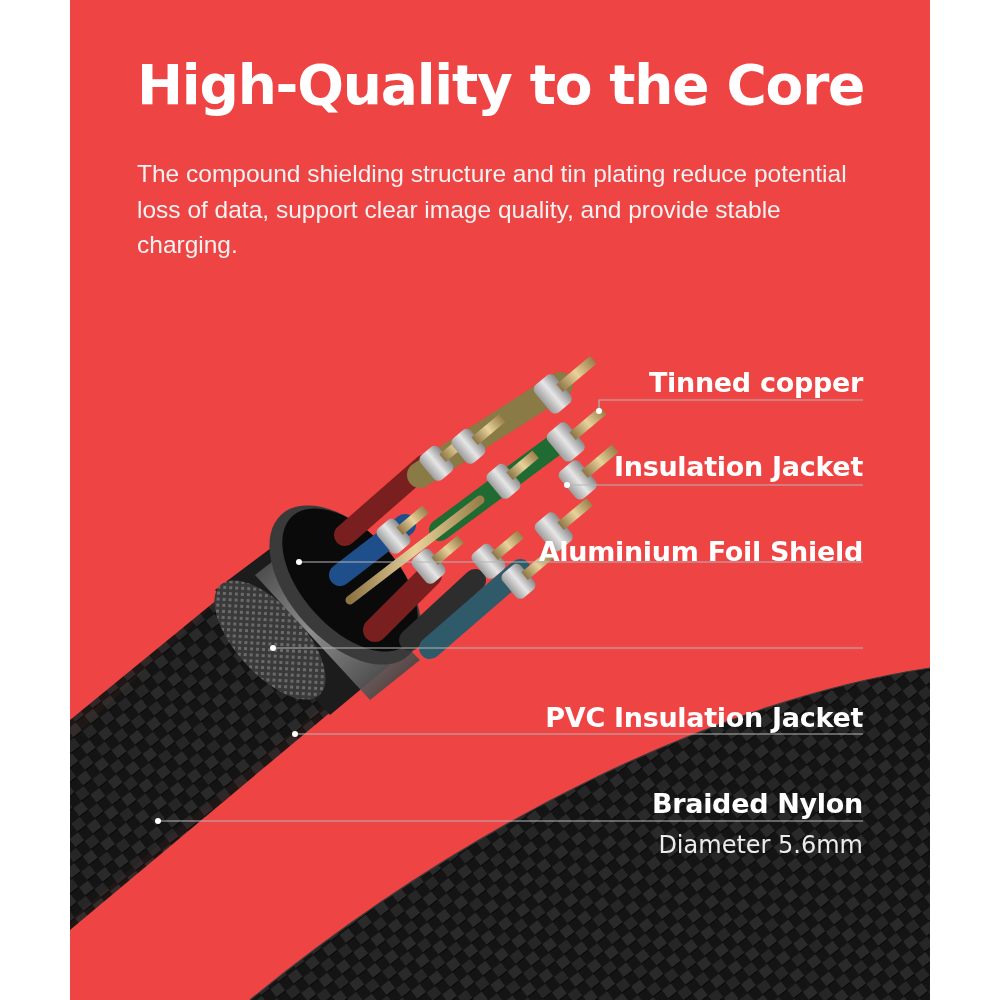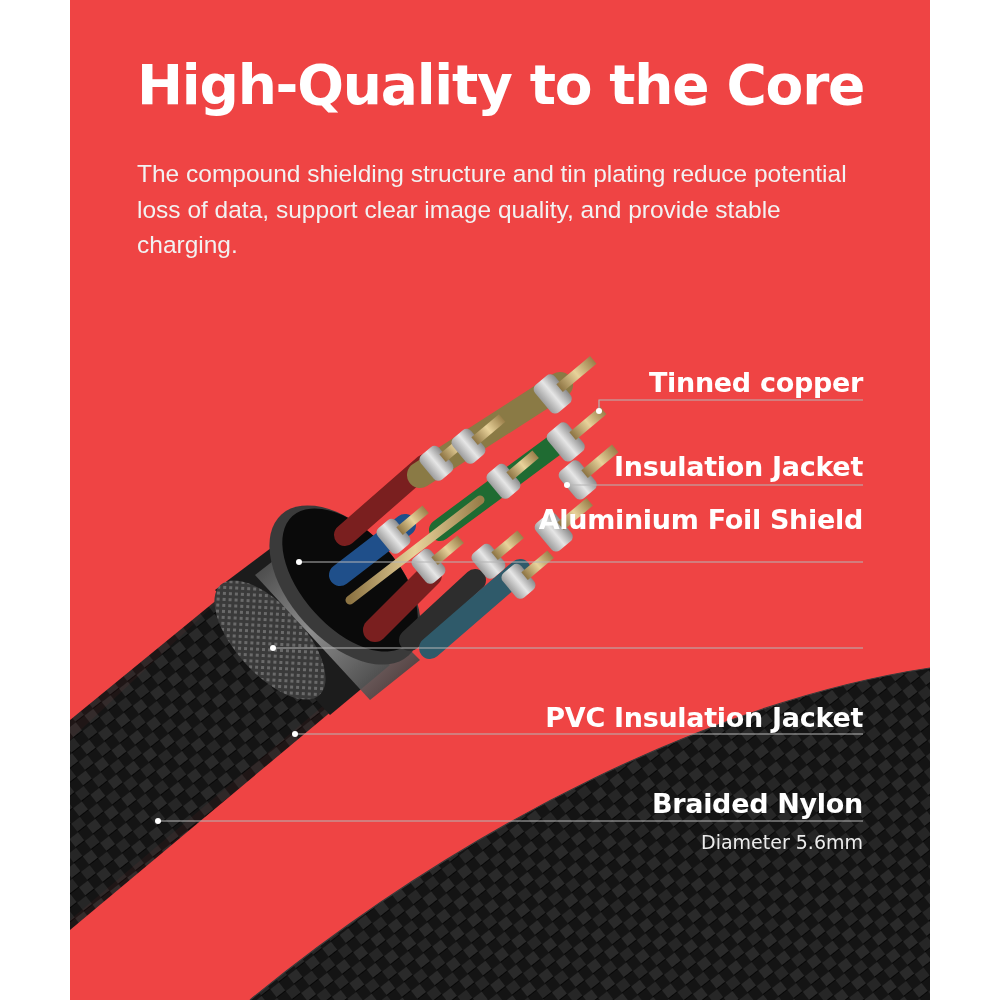--- a/index.html
+++ b/index.html
@@ -2,21 +2,21 @@
 <html><head>
 <meta charset="utf-8">
 <style>
   html, body { margin:0; padding:0; background:#ffffff; }
   body { width:1000px; height:1000px; position:relative; overflow:hidden; font-family:"Liberation Sans", sans-serif; }
   .panel { position:absolute; left:70px; top:0; width:860px; height:1000px; background:#ef4444; overflow:hidden; }
   .title { position:absolute; left:67px; top:58px; margin:0; font-family:"DejaVu Sans", sans-serif; font-weight:bold; font-size:55px; letter-spacing:-1.2px; color:#ffffff; white-space:nowrap; line-height:1; }
   .desc { position:absolute; left:67px; top:156px; width:720px; margin:0; font-family:"Liberation Sans", sans-serif; font-size:24.5px; line-height:35.5px; color:#f2f2f2; }
   svg.art { position:absolute; left:0; top:0; }
   .callout { position:absolute; right:67px; text-align:right; color:#ffffff; font-family:"DejaVu Sans", sans-serif; font-weight:bold; font-size:27px; letter-spacing:-0.3px; white-space:nowrap; line-height:1; }
-  .sub { position:absolute; right:67px; text-align:right; color:#ececec; font-family:"DejaVu Sans", sans-serif; font-size:19px; white-space:nowrap; line-height:1; }
+  .sub { position:absolute; right:67px; text-align:right; color:#ececec; font-family:"DejaVu Sans", sans-serif; font-size:24px; white-space:nowrap; line-height:1; }
 </style>
 </head>
 <body>
 
 <div class="panel">
 
   <svg class="art" width="860" height="1000" viewBox="70 0 860 1000">
     <defs>
       <pattern id="braid" width="22" height="22" patternUnits="userSpaceOnUse" patternTransform="rotate(-38)">
         <rect width="22" height="22" fill="#141414"></rect>
@@ -137,18 +137,18 @@
       <circle cx="295" cy="734" r="3"></circle>
       <circle cx="158" cy="821" r="3"></circle>
     </g>
   </svg>
 
   <h1 class="title">High-Quality to the Core</h1>
   <p class="desc">The compound shielding structure and tin plating reduce potential loss of data, support clear image quality, and provide stable charging.</p>
 
   <div class="callout" style="top:369px;">Tinned copper</div>
   <div class="callout" style="top:453px;">Insulation Jacket</div>
-  <div class="callout" style="top:506px;margin-left:12px;">Aluminium Foil Shield</div>
+  <div class="callout" style="top:538px;margin-left:12px;">Aluminium Foil Shield</div>
   <div class="callout" style="top:704px;">PVC Insulation Jacket</div>
   <div class="callout" style="top:790px;">Braided Nylon</div>
   <div class="sub" style="top:833px;">Diameter 5.6mm</div>
 
 </div>
 
 </body></html>

